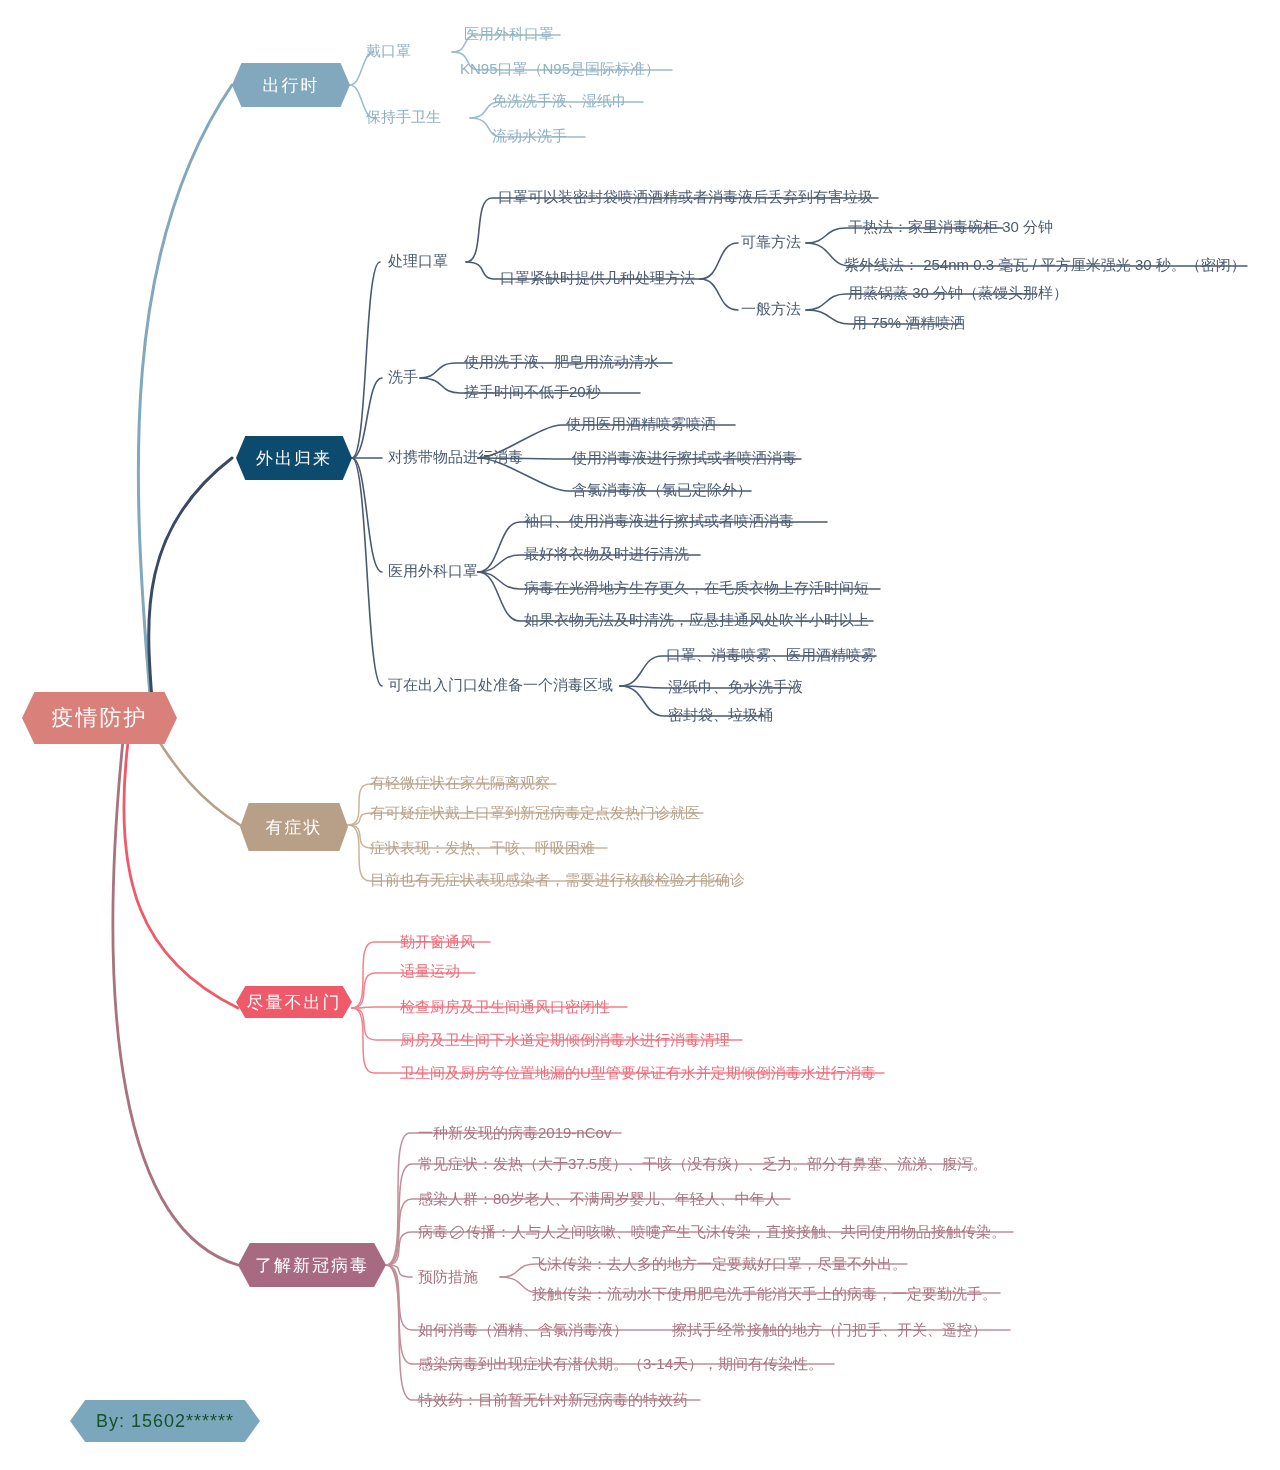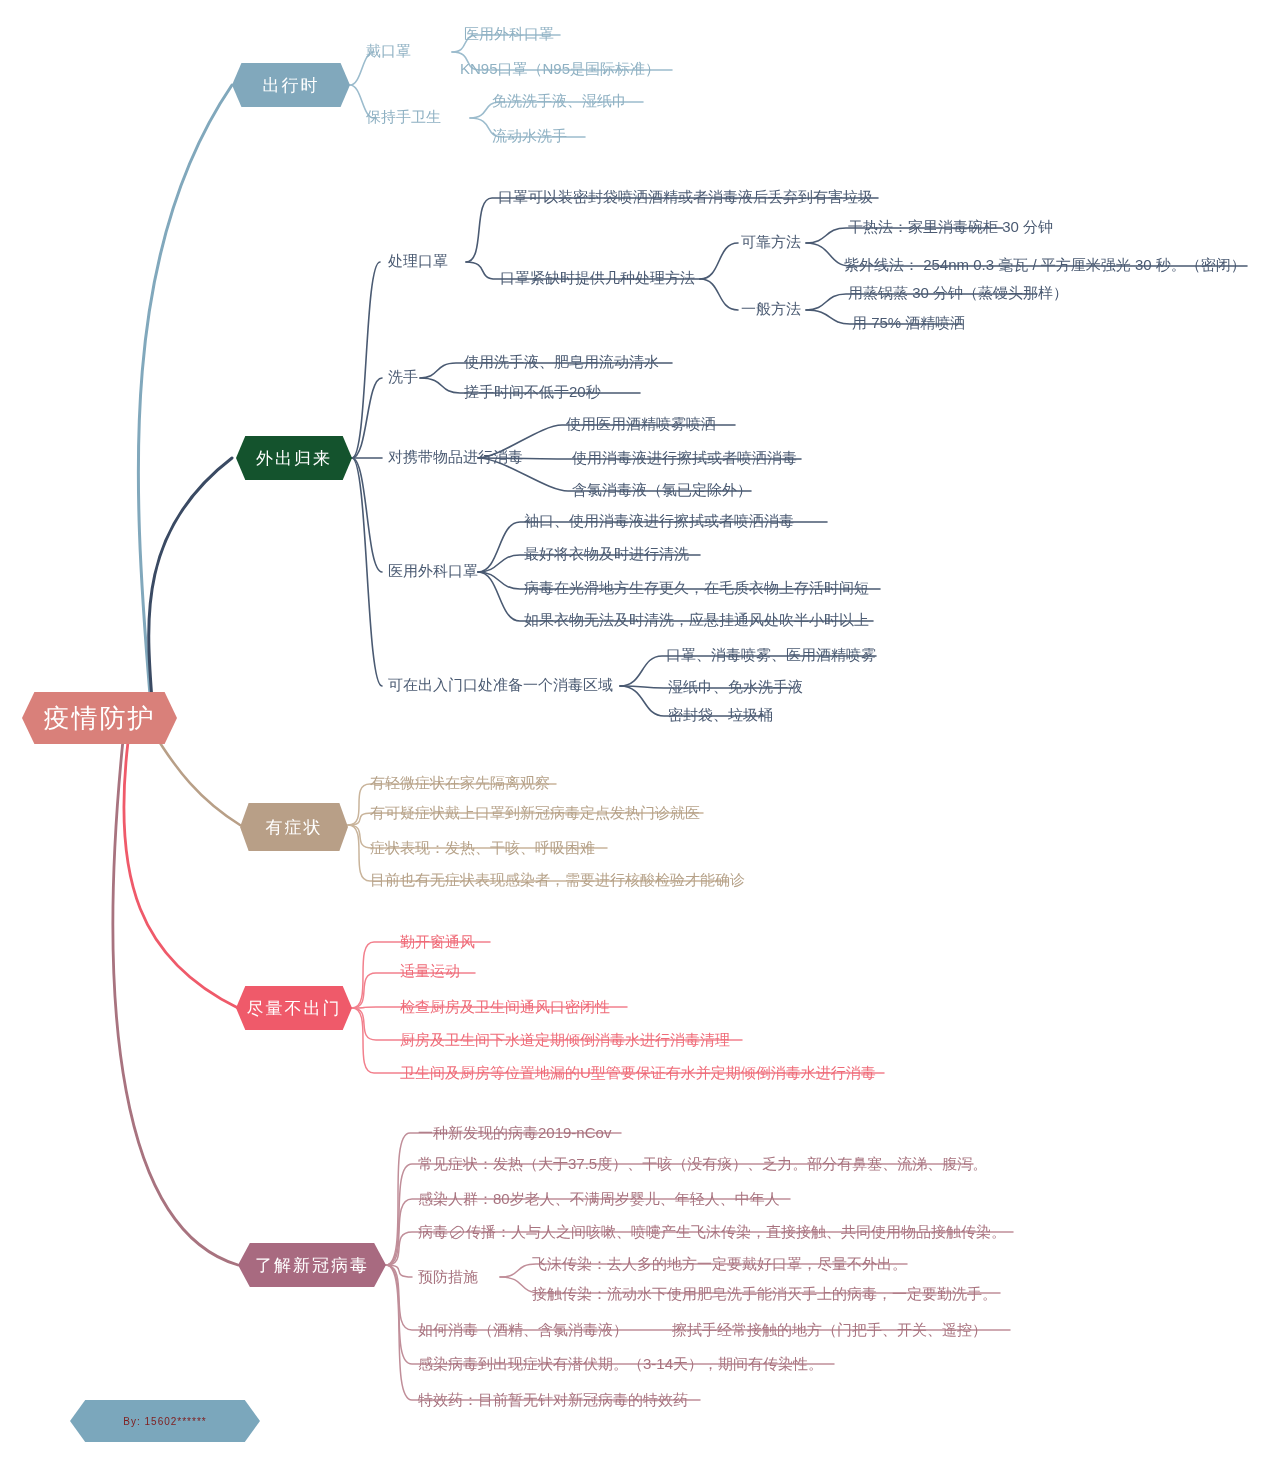--- a/index.html
+++ b/index.html
@@ -15,23 +15,23 @@
   
   .hex{
     position:absolute;
     display:flex;align-items:center;justify-content:center;
     color:#ffffff;
     letter-spacing:2px;
     white-space:nowrap;
     clip-path:polygon(8% 0%,92% 0%,100% 50%,92% 100%,8% 100%,0% 50%);
     box-sizing:border-box;
   }
-  .hex.root{font-size:26px;}
+  .hex.root{font-size:22px;}
   .hex.branch{font-size:17px;}
-  .hex.sig{font-size:10px;letter-spacing:1px;color:#7f1d1d;}
+  .hex.sig{font-size:18px;letter-spacing:1px;color:#14532d;}
 
   
   .lbl{
     position:absolute;
     white-space:nowrap;
     font-size:15px;
     line-height:20px;
   }
   .lbl.mid{font-size:15px;}
   .pill-icon{
@@ -157,21 +157,21 @@
   <div class="hex branch" style="left:232px;top:63px;width:118px;height:44px;background:#81a8bc;">
     <span>出行时</span>
   </div>
   <div class="lbl mid" style="left:366px;top:41px;color:#8fb1c3;">戴口罩</div>
   <div class="lbl mid" style="left:366px;top:107px;color:#8fb1c3;">保持手卫生</div>
   <div class="lbl" style="left:464px;top:24px;color:#8fb1c3;">医用外科口罩</div>
   <div class="lbl" style="left:460px;top:59px;color:#8fb1c3;">KN95口罩（N95是国际标准）</div>
   <div class="lbl" style="left:492px;top:91px;color:#8fb1c3;">免洗洗手液、湿纸巾</div>
   <div class="lbl" style="left:492px;top:126px;color:#8fb1c3;">流动水洗手</div>
 
-  <div class="hex branch" style="left:236px;top:436px;width:116px;height:44px;background:#14532d;">
+  <div class="hex branch" style="left:236px;top:436px;width:116px;height:44px;background:#0c4a6e;">
     <span>外出归来</span>
   </div>
 
   <div class="lbl mid" style="left:388px;top:251px;color:#4a5a72;">处理口罩</div>
   <div class="lbl" style="left:498px;top:187px;color:#4a5a72;">口罩可以装密封袋喷洒酒精或者消毒液后丢弃到有害垃圾</div>
   <div class="lbl mid" style="left:500px;top:268px;color:#4a5a72;">口罩紧缺时提供几种处理方法</div>
   <div class="lbl mid" style="left:741px;top:232px;color:#4a5a72;">可靠方法</div>
   <div class="lbl mid" style="left:741px;top:299px;color:#4a5a72;">一般方法</div>
   <div class="lbl" style="left:848px;top:217px;color:#4a5a72;">干热法：家里消毒碗柜 30 分钟</div>
   <div class="lbl" style="left:844px;top:255px;color:#4a5a72;">紫外线法： 254nm 0.3 毫瓦 / 平方厘米强光 30 秒。（密闭）</div>
@@ -199,21 +199,21 @@
   <div class="lbl" style="left:668px;top:705px;color:#4a5a72;">密封袋、垃圾桶</div>
 
   <div class="hex branch" style="left:240px;top:803px;width:108px;height:48px;background:#b89f87;">
     <span>有症状</span>
   </div>
   <div class="lbl" style="left:370px;top:773px;color:#b6a289;">有轻微症状在家先隔离观察</div>
   <div class="lbl" style="left:370px;top:803px;color:#b6a289;">有可疑症状戴上口罩到新冠病毒定点发热门诊就医</div>
   <div class="lbl" style="left:370px;top:838px;color:#b6a289;">症状表现：发热、干咳、呼吸困难</div>
   <div class="lbl" style="left:370px;top:870px;color:#b6a289;">目前也有无症状表现感染者，需要进行核酸检验才能确诊</div>
 
-  <div class="hex branch" style="left:236px;top:986px;width:116px;height:44px;background:#ef5a6a;">
+  <div class="hex branch" style="left:236px;top:986px;width:116px;height:32px;background:#ef5a6a;">
     <span>尽量不出门</span>
   </div>
   <div class="lbl" style="left:400px;top:932px;color:#ef6b78;">勤开窗通风</div>
   <div class="lbl" style="left:400px;top:963px;color:#ef6b78;font-family:Liberation Mono, monospace;">适量运动</div>
   <div class="lbl" style="left:400px;top:997px;color:#ef6b78;">检查厨房及卫生间通风口密闭性</div>
   <div class="lbl" style="left:400px;top:1030px;color:#ef6b78;">厨房及卫生间下水道定期倾倒消毒水进行消毒清理</div>
   <div class="lbl" style="left:400px;top:1063px;color:#ef6b78;">卫生间及厨房等位置地漏的U型管要保证有水并定期倾倒消毒水进行消毒</div>
 
   <div class="hex branch" style="left:238px;top:1243px;width:148px;height:44px;background:#a86a80;">
     <span>了解新冠病毒</span>

